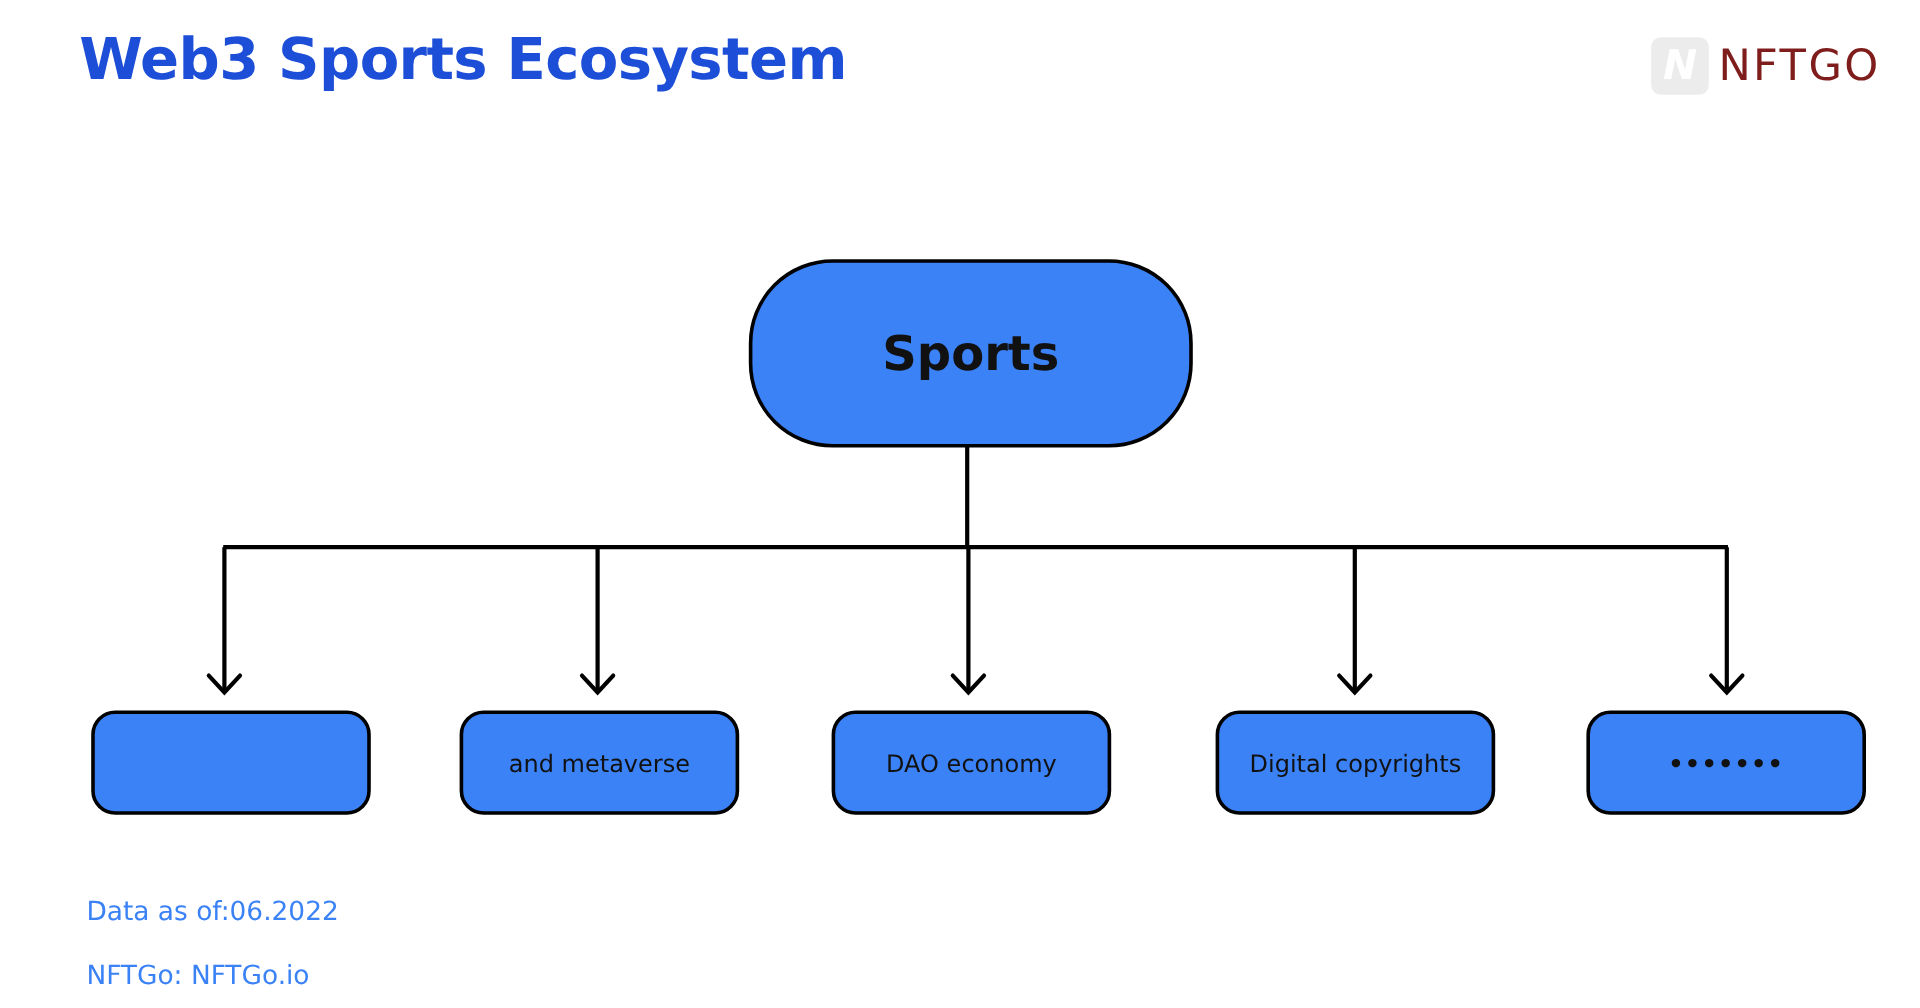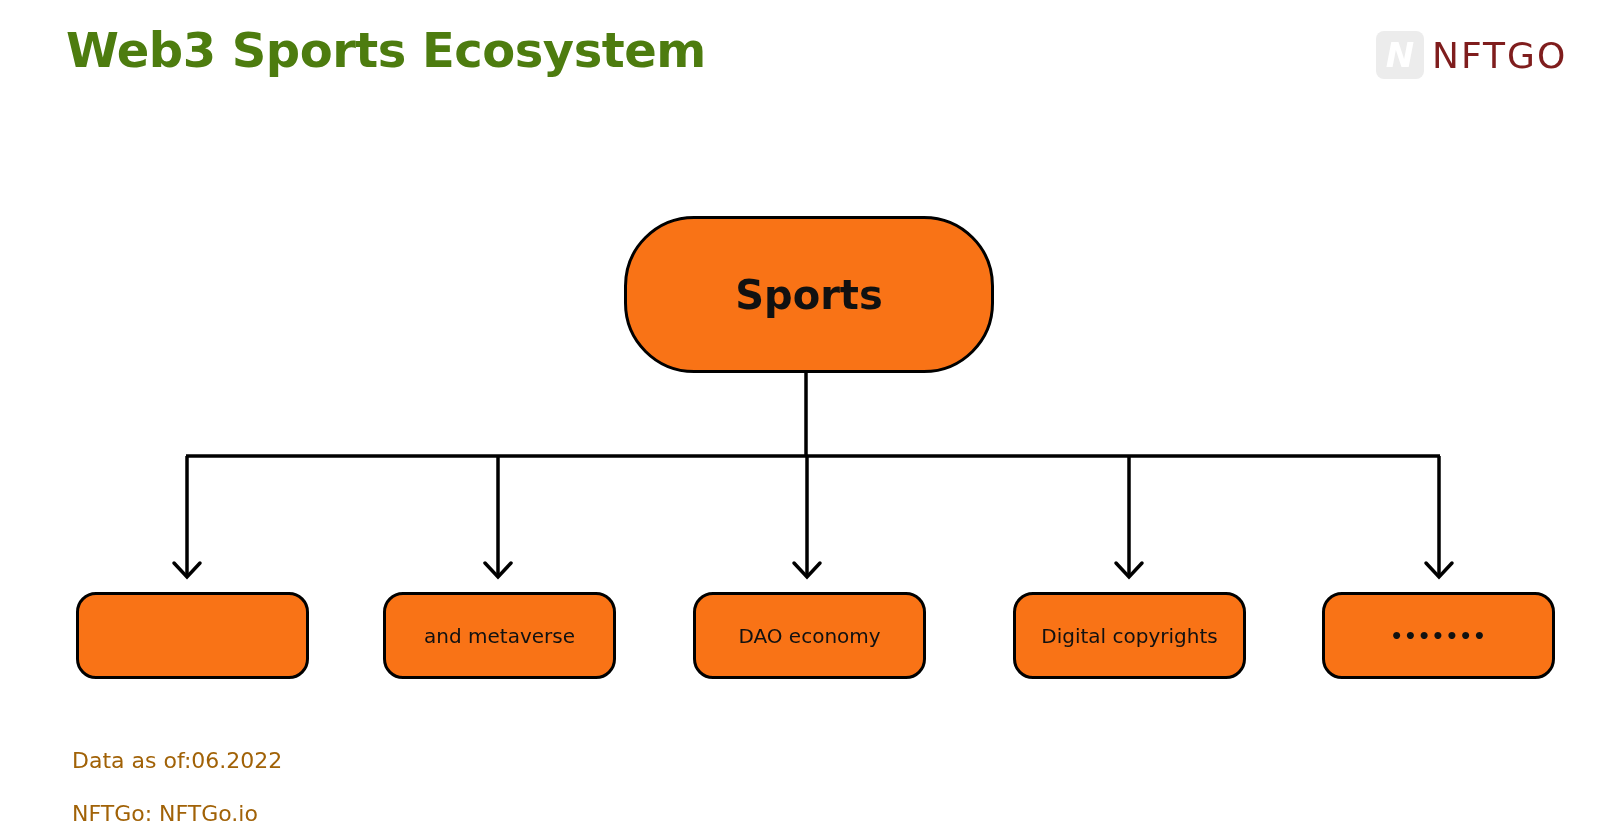--- a/index.html
+++ b/index.html
@@ -3,56 +3,56 @@
   <meta charset="utf-8">
   <style>
     html, body { margin: 0; padding: 0; }
     body {
       width: 1600px; height: 840px; background: #ffffff;
       position: relative; overflow: hidden;
       font-family: "DejaVu Sans", sans-serif;
     }
     .title {
       position: absolute; left: 66px; top: 22px;
-      font-size: 48px; font-weight: bold; color: #4d7c0f;
+      font-size: 48px; font-weight: bold; color: #1d4ed8;
       letter-spacing: -0.5px; white-space: nowrap;
     }
     .logo {
       position: absolute; left: 1376px; top: 30px; height: 50px;
       display: flex; align-items: center; gap: 8px;
     }
     .logo-mark {
       width: 48px; height: 48px; border-radius: 8px; background: #ececec;
       display: flex; align-items: center; justify-content: center;
       color: #ffffff; font-weight: bold; font-style: italic; font-size: 34px;
     }
     .logo-text {
       font-size: 36px; color: #7f1d1d; letter-spacing: 2px;
       font-family: "DejaVu Sans", sans-serif; font-weight: normal;
     }
     svg.diagram { position: absolute; left: 0; top: 0; }
     .node {
       position: absolute; box-sizing: border-box;
-      border: 3.5px solid #000; background: #f97316;
+      border: 3.5px solid #000; background: #3b82f6;
       display: flex; align-items: center; justify-content: center;
       text-align: center; color: #111;
     }
     .root {
       left: 624px; top: 216px; width: 370px; height: 157px;
       border-radius: 70px;
       font-size: 40px; font-weight: bold; line-height: 38px;
     }
     .root span { display: block; }
     .leaf {
       top: 592px; width: 233px; height: 87px; border-radius: 20px;
       font-size: 20px; line-height: 36px;
     }
     .leaf span { display: block; }
     .footer {
-      position: absolute; left: 72px; color: #a16207;
+      position: absolute; left: 72px; color: #3b82f6;
       font-size: 22px; white-space: nowrap;
     }
   </style>
 </head>
 <body>
 
 <div class="title">Web3 Sports Ecosystem</div>
 
 <div class="logo">
   <div class="logo-mark">N</div>

